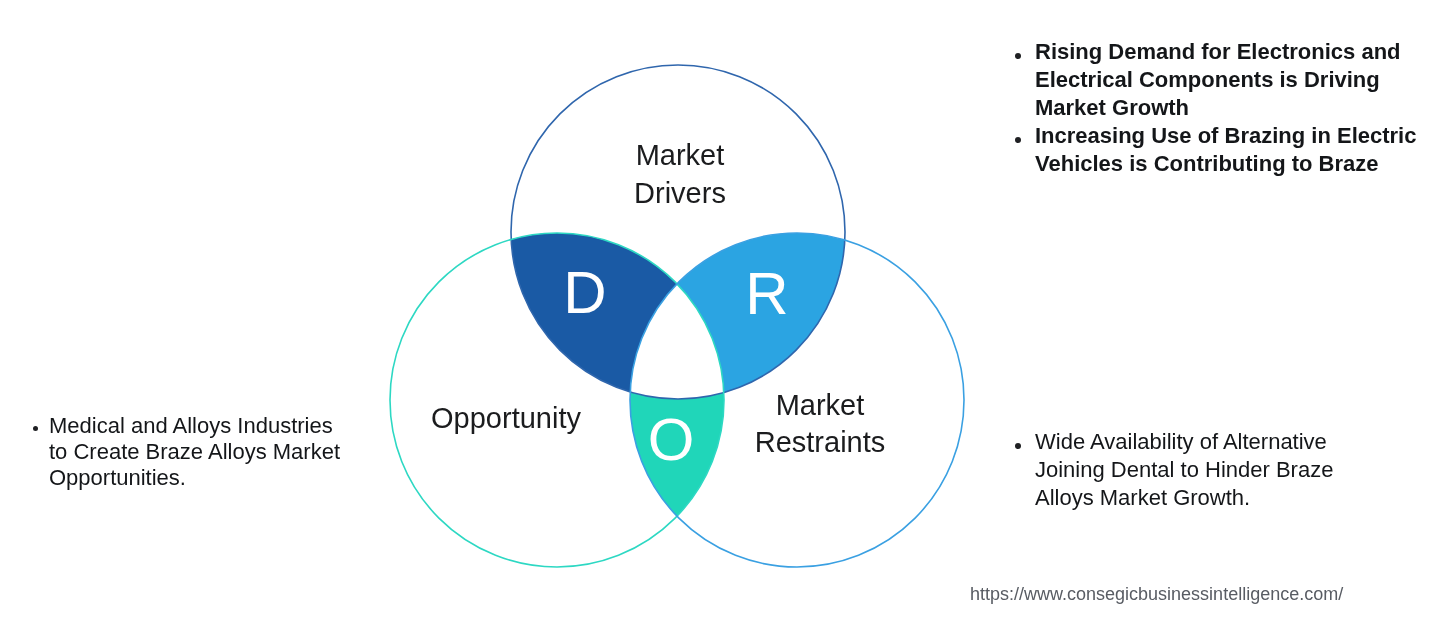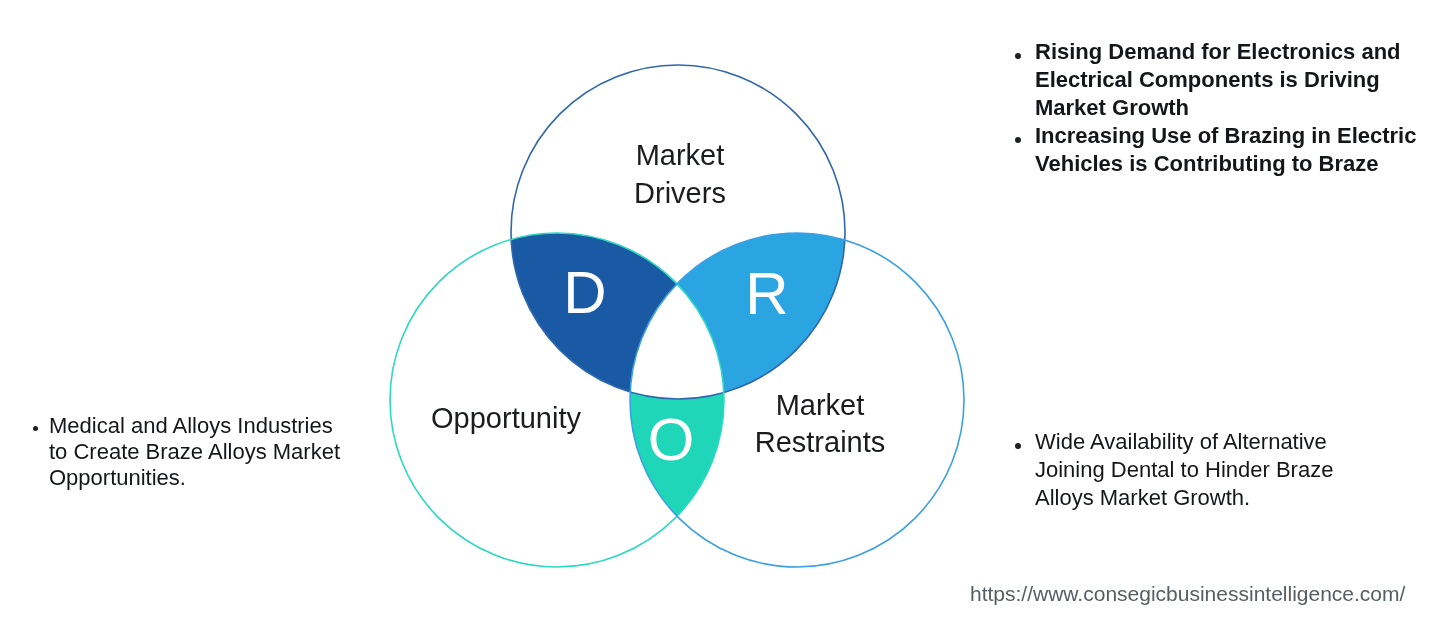--- a/index.html
+++ b/index.html
@@ -43,21 +43,21 @@
   .note-left .item { padding-left: 21px; }
   .note-left .dot { left: 5px; top: 13px; width: 5px; height: 5px; }
   .note-left .line { line-height: 26px; }
 
   .note-right-top { left: 1008px; top: 38px; font-weight: bold; }
   .note-right-bottom { left: 1008px; top: 428px; }
 
   .source-url {
     position: absolute;
     left: 970px; top: 582px;
-    font-size: 21px;
+    font-size: 18px;
     line-height: 24px;
     color: #585c63;
     white-space: nowrap;
   }
 </style>
 </head>
 <body>
 
 <div class="stage">
 

